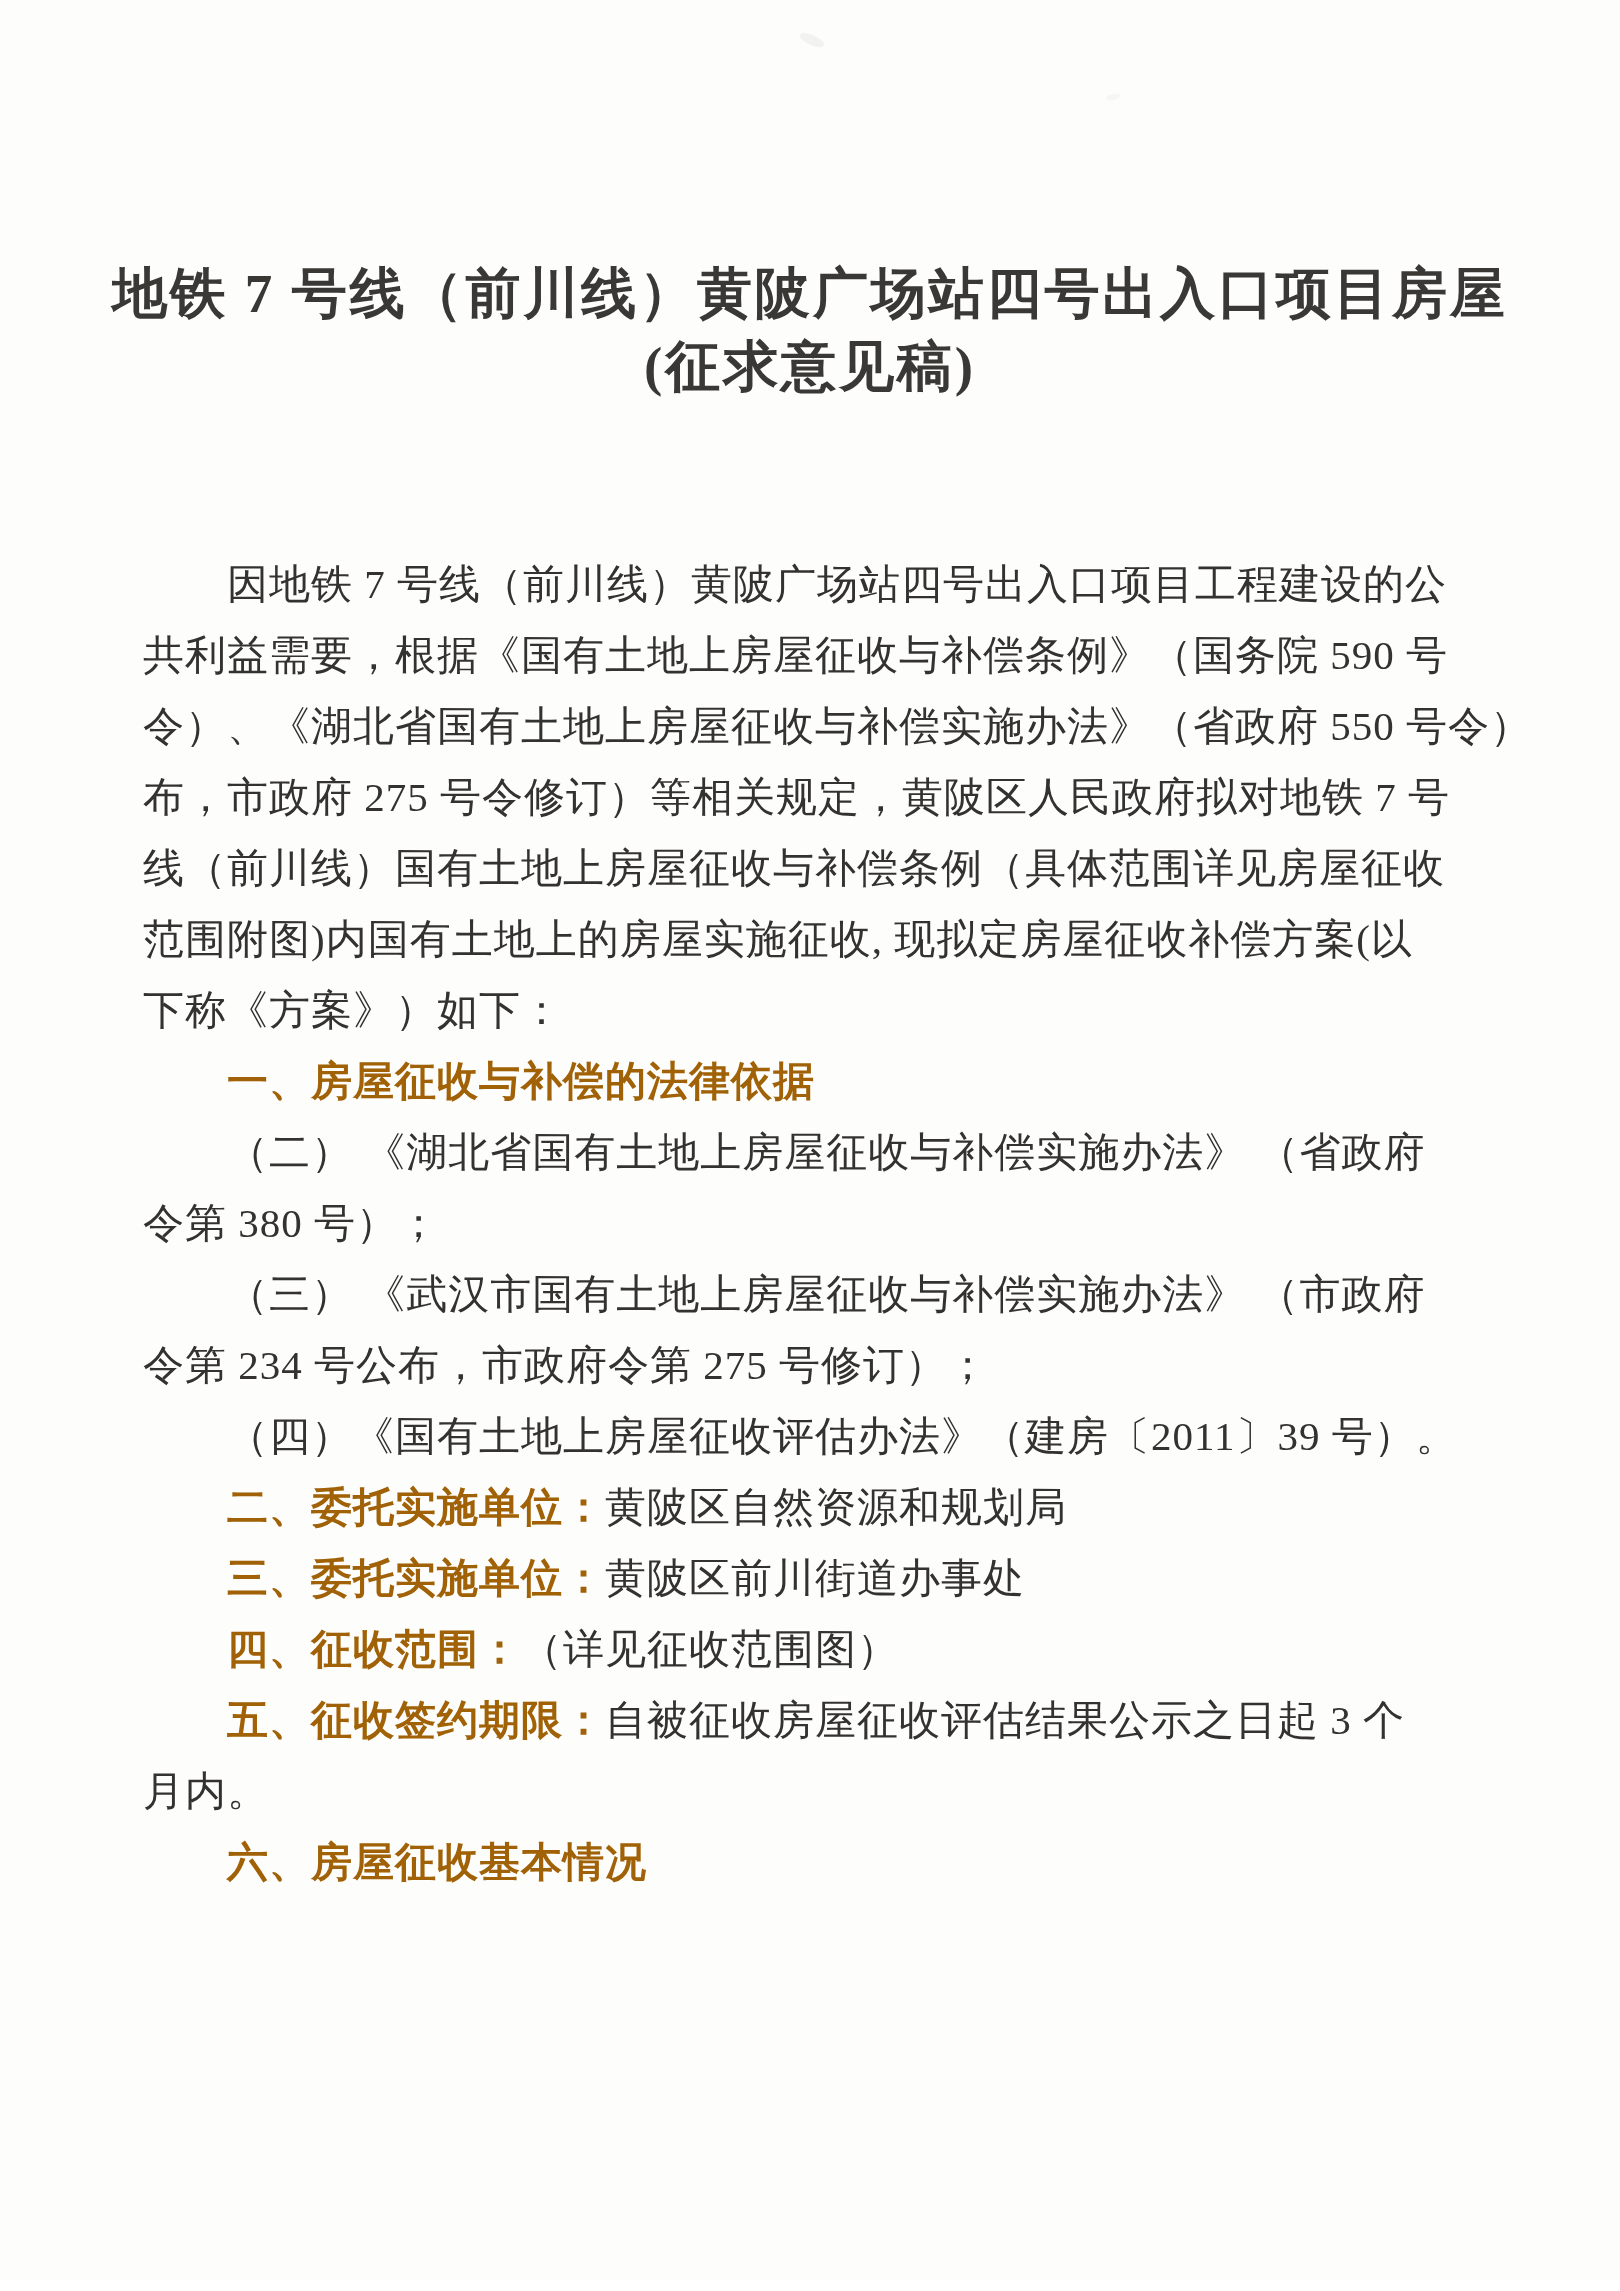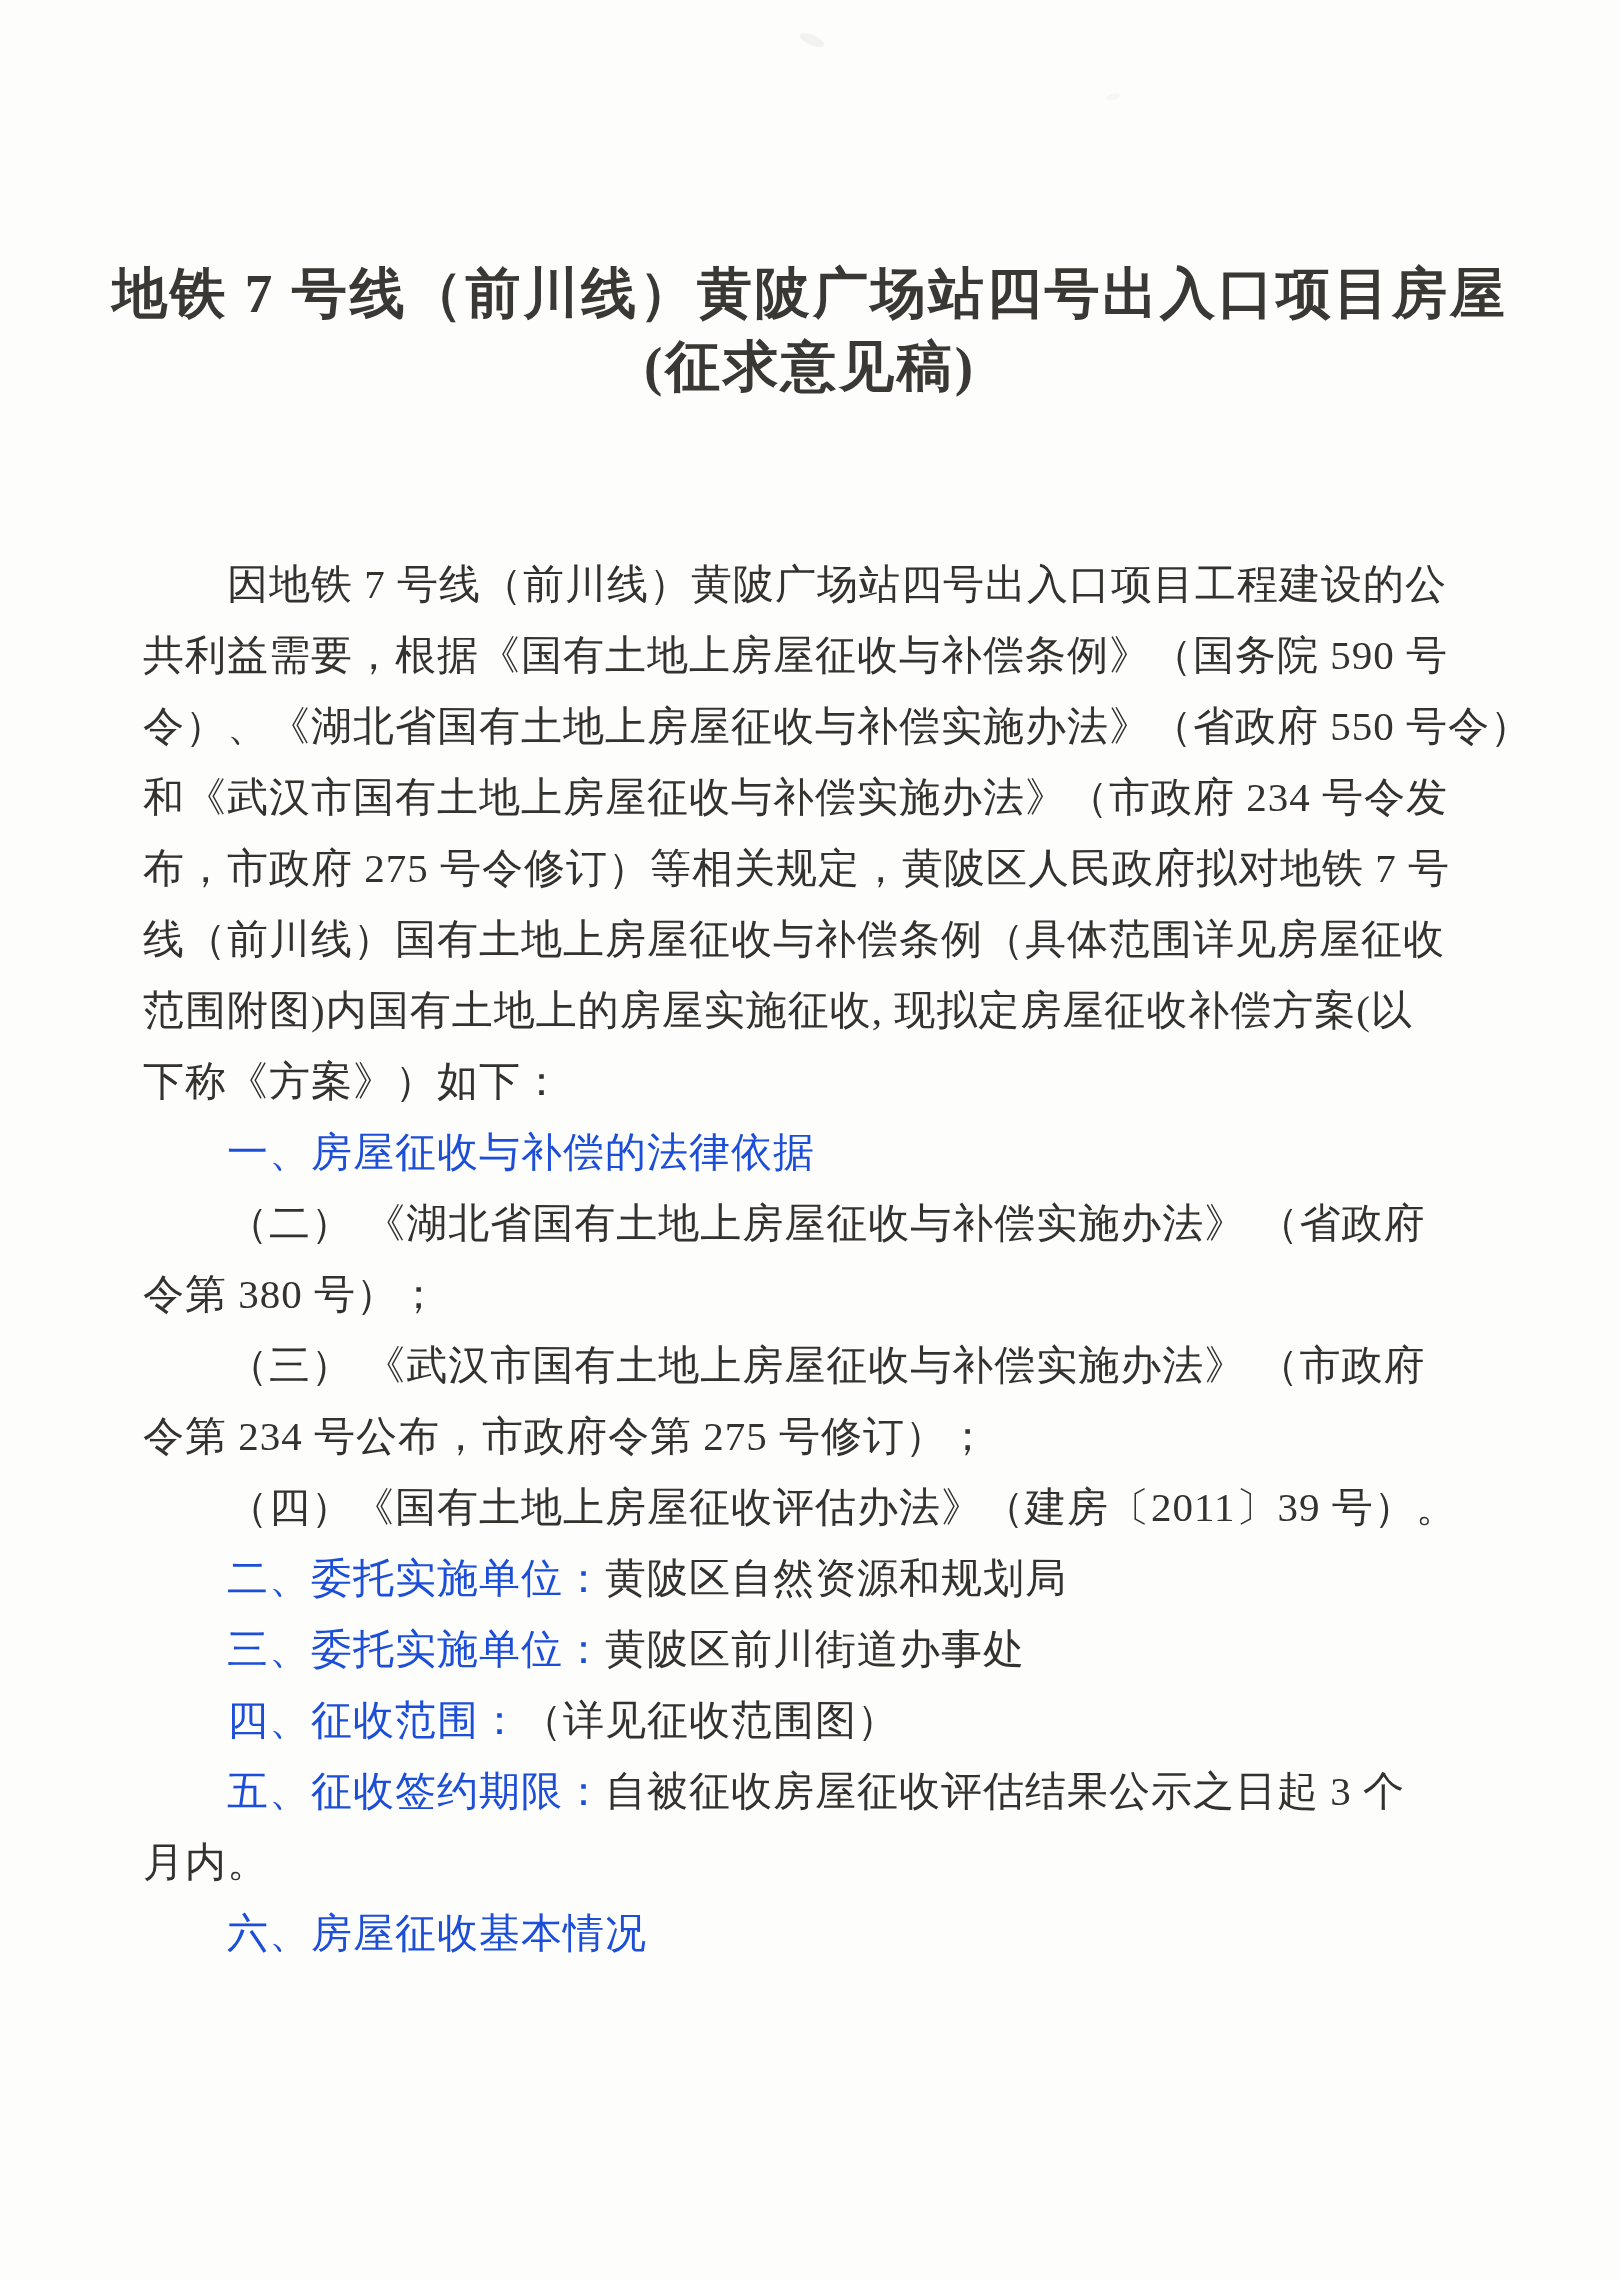--- a/index.html
+++ b/index.html
@@ -52,41 +52,40 @@
     letter-spacing: 1px;
     color: #34322e;
   }
   .line {
     height: 71px;
     white-space: nowrap;
   }
   .line.indent { padding-left: 84px; }
   .hd {
     font-family: "Liberation Sans", "DejaVu Sans", sans-serif;
-    font-weight: 400;
-    color: #1d4ed8;
+    font-weight: 700;
+    color: #a16207;
   }
 </style>
 </head>
 <body>
 
 <div class="page">
   <div class="smudge s1"></div>
   <div class="smudge s2"></div>
 
   <h1 class="title">
     <span class="title-line">地铁 7 号线（前川线）黄陂广场站四号出入口项目房屋</span>
     <span class="title-line">(征求意见稿)</span>
   </h1>
 
   <div class="doc-body" id="body-lines">
       <div class="line indent"><span>因地铁 7 号线（前川线）黄陂广场站四号出入口项目工程建设的公</span></div>
       <div class="line"><span>共利益需要，根据《国有土地上房屋征收与补偿条例》（国务院 590 号</span></div>
       <div class="line"><span>令）、《湖北省国有土地上房屋征收与补偿实施办法》（省政府 550 号令）</span></div>
-      <div class="line"><span>和《武汉市国有土地上房屋征收与补偿实施办法》（市政府 234 号令发</span></div>
       <div class="line"><span>布，市政府 275 号令修订）等相关规定，黄陂区人民政府拟对地铁 7 号</span></div>
       <div class="line"><span>线（前川线）国有土地上房屋征收与补偿条例（具体范围详见房屋征收</span></div>
       <div class="line"><span>范围附图)内国有土地上的房屋实施征收, 现拟定房屋征收补偿方案(以</span></div>
       <div class="line"><span>下称《方案》）如下：</span></div>
       <div class="line indent"><span class="hd">一、房屋征收与补偿的法律依据</span></div>
       <div class="line indent"><span>（二） 《湖北省国有土地上房屋征收与补偿实施办法》 （省政府</span></div>
       <div class="line"><span>令第 380 号）；</span></div>
       <div class="line indent"><span>（三） 《武汉市国有土地上房屋征收与补偿实施办法》 （市政府</span></div>
       <div class="line"><span>令第 234 号公布，市政府令第 275 号修订）；</span></div>
       <div class="line indent"><span>（四）《国有土地上房屋征收评估办法》（建房〔2011〕39 号）。</span></div>

